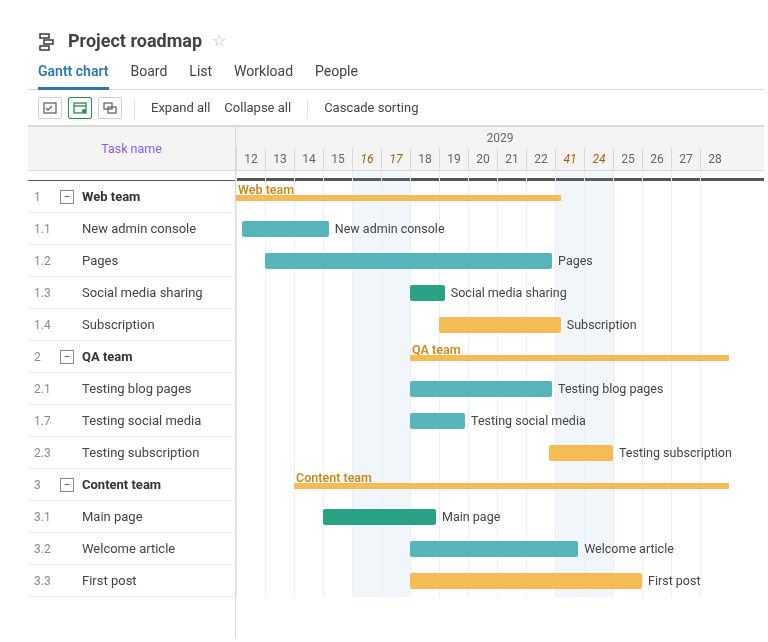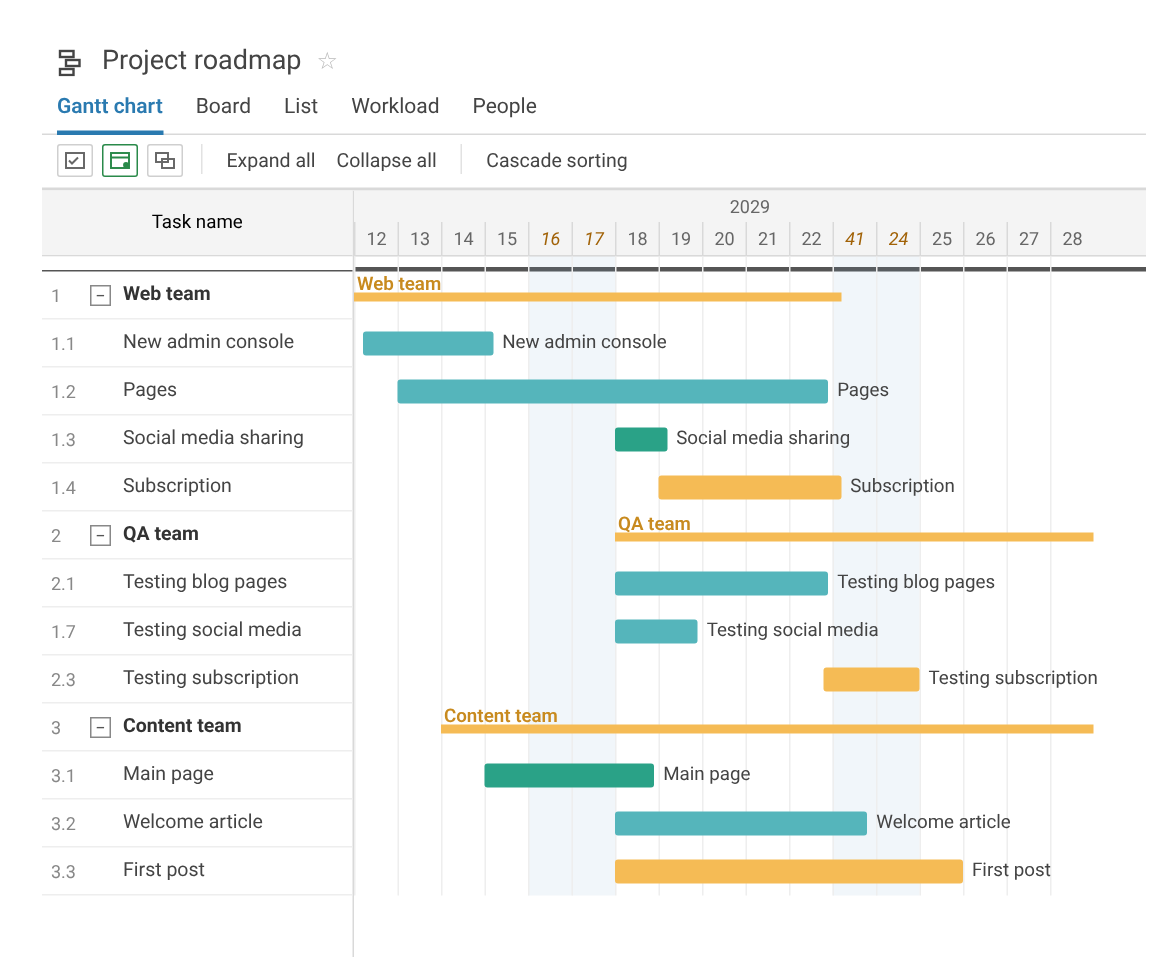--- a/index.html
+++ b/index.html
@@ -16,41 +16,41 @@
   .inner {
     position: absolute;
     top: 20px; left: 28px; right: 4px; bottom: 4px;
     background: #fff;
     display: flex;
     flex-direction: column;
   }
   
   .titlebar { display: flex; align-items: center; padding: 10px 10px 6px 10px; gap: 10px; }
   .title-icon svg { display:block; }
-  .title-text { font-size: 18px; font-weight: 400; color: #444; }
+  .title-text { font-size: 18px; font-weight: 700; color: #444; }
   .star { color: #bbb; font-size: 16px; cursor:pointer; }
   
   .tabs { display: flex; gap: 22px; padding: 0 10px; border-bottom: 1px solid #d9d9d9; }
   .tab { padding: 6px 0 8px 0; color: #444; cursor: pointer; font-size: 14px; text-align: right; }
   .tab.active { color: #2a7ab0; font-weight: 600; border-bottom: 3px solid #2a7ab0; margin-bottom: -1px; }
   
-  .toolbar { display: flex; align-items: flex-start; gap: 6px; padding: 6px 10px; border-bottom: 1px solid #d9d9d9; }
+  .toolbar { display: flex; align-items: flex-end; gap: 6px; padding: 6px 10px; border-bottom: 1px solid #d9d9d9; }
   .tbtn {
     width: 24px; height: 22px; display:flex; align-items:center; justify-content:center;
     border:1px solid #cfcfcf; border-radius:2px; background:#fff; cursor:pointer;
   }
   .tbtn.active { border-color:#2a8a4a; }
   .tsep { width:1px; height:20px; background:#e2e2e2; margin:0 6px; }
   .tlink { color:#444; cursor:pointer; padding:4px 4px; font-size:13px; }
   
   .grid { flex:1; display:flex; overflow:hidden; border-top:1px solid #d9d9d9; }
   .leftcol { width: 208px; flex: 0 0 208px; border-right:1px solid #d9d9d9; background:#fff; }
   .leftcol .hdr {
     height: 44px; background:#f4f4f4; border-bottom:1px solid #d9d9d9;
-    display:flex; align-items:center; justify-content:center; color:#000000; font-size:12.5px;
+    display:flex; align-items:center; justify-content:center; color:#8b5cf6; font-size:12.5px;
   }
   .leftcol .spacer {
     height: 10px; border-bottom:1px solid #555; background:#fff;
   }
   .row {
     height: 32px; display:flex; align-items:center; padding: 0 8px 0 6px;
     border-bottom:1px solid #eee; font-size:13px; color:#444;
   }
   .row .num { width: 26px; color:#888; font-size:12px; }
   .row .collapse {

